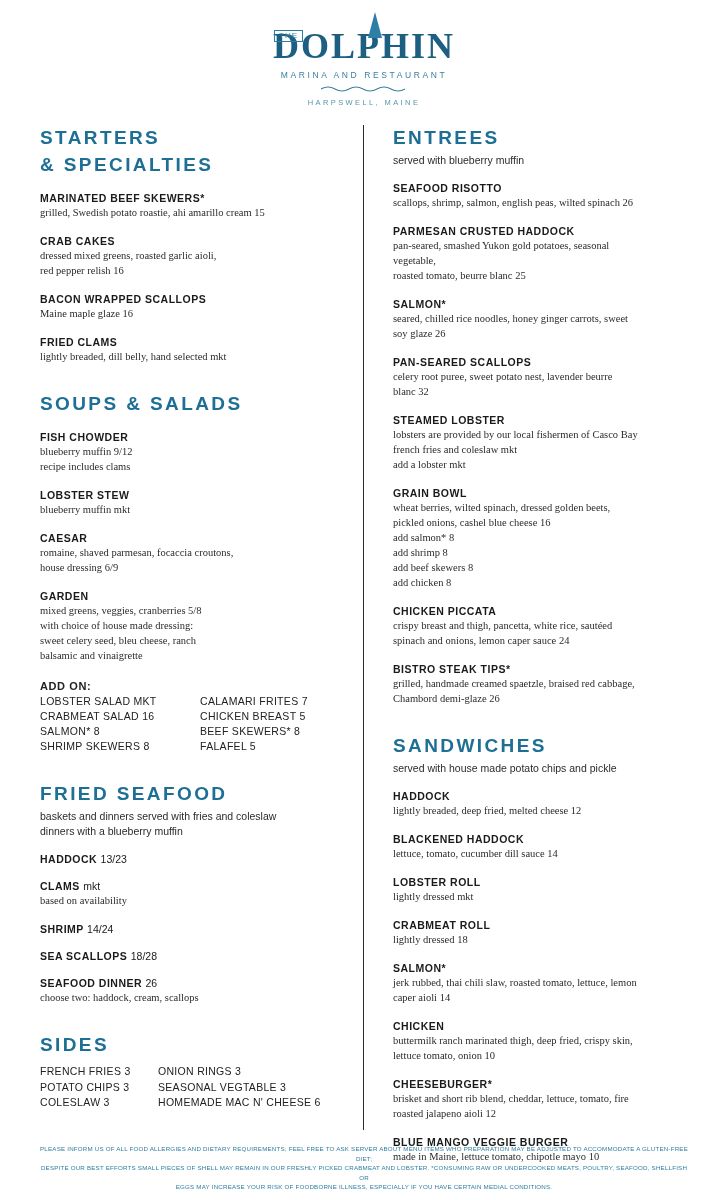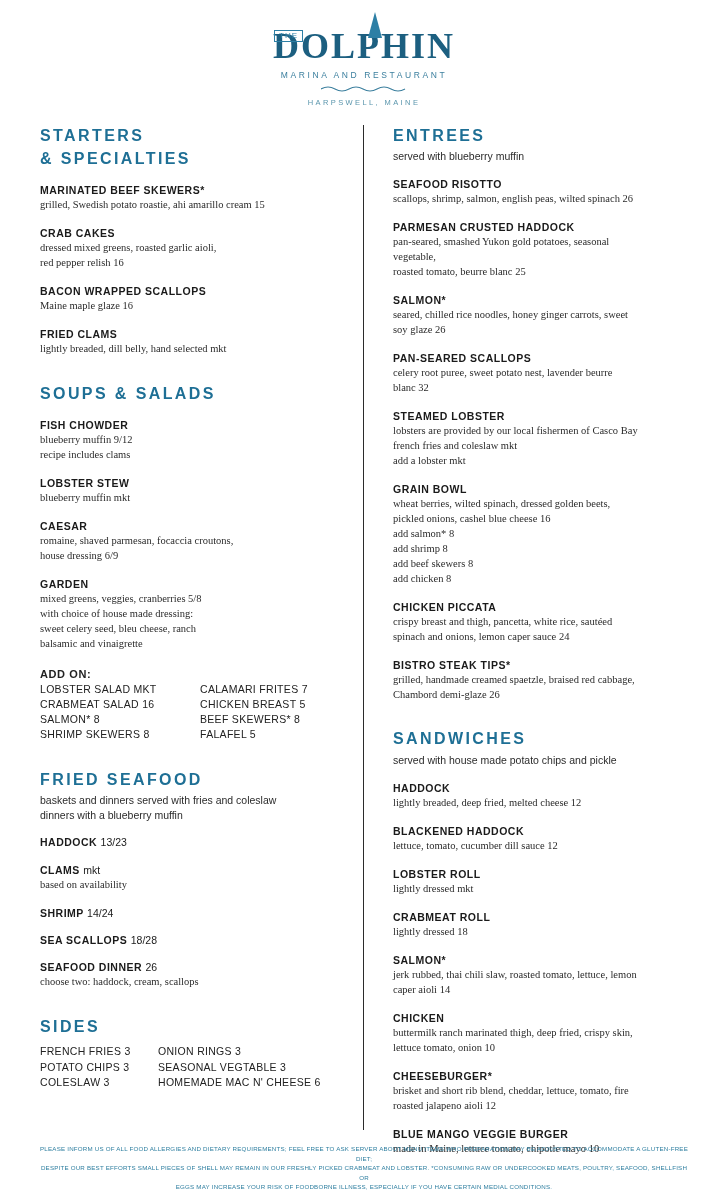--- a/index.html
+++ b/index.html
@@ -90,21 +90,21 @@
   .divider {
     position: absolute;
     left: 363px;
     top: 18px;
     width: 1px;
     height: 1005px;
     background: #2b2b2b;
   }
 
   h2.section {
-    font-size: 16px;
+    font-size: 19px;
     font-weight: 700;
     letter-spacing: 2.4px;
     color: #1e6f95;
     margin: 0 0 2px 0;
     line-height: 1.35;
     text-transform: uppercase;
   }
   h2.section.mt { margin-top: 26px; }
   .section-note {
     font-size: 10.5px;
@@ -336,21 +336,21 @@
     <section>
       <h2 class="section mt">SANDWICHES</h2>
       <p class="section-note">served with house made potato chips and pickle</p>
 
       <div class="item">
         <p class="item-name">HADDOCK</p>
         <p class="item-desc">lightly breaded, deep fried, melted cheese 12</p>
       </div>
       <div class="item">
         <p class="item-name">BLACKENED HADDOCK</p>
-        <p class="item-desc">lettuce, tomato, cucumber dill sauce 12</p>
+        <p class="item-desc">lettuce, tomato, cucumber dill sauce 14</p>
       </div>
       <div class="item">
         <p class="item-name">LOBSTER ROLL</p>
         <p class="item-desc">lightly dressed mkt</p>
       </div>
       <div class="item">
         <p class="item-name">CRABMEAT ROLL</p>
         <p class="item-desc">lightly dressed 18</p>
       </div>
       <div class="item">

